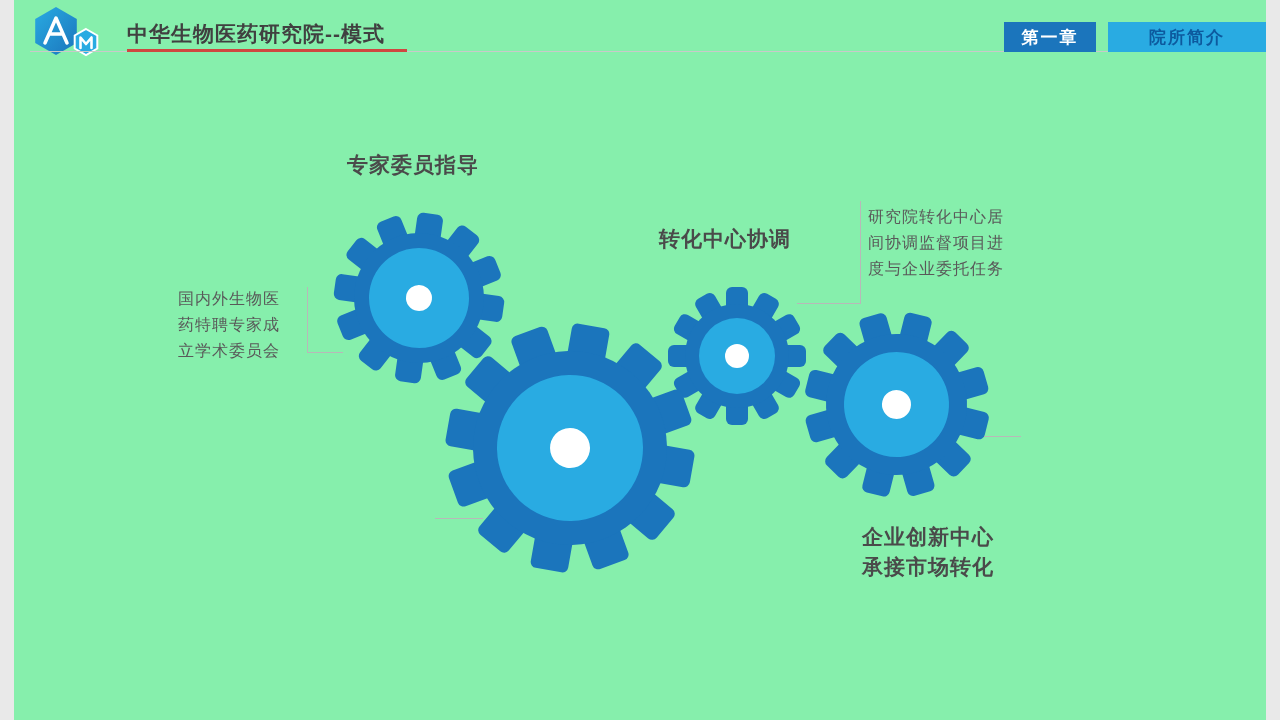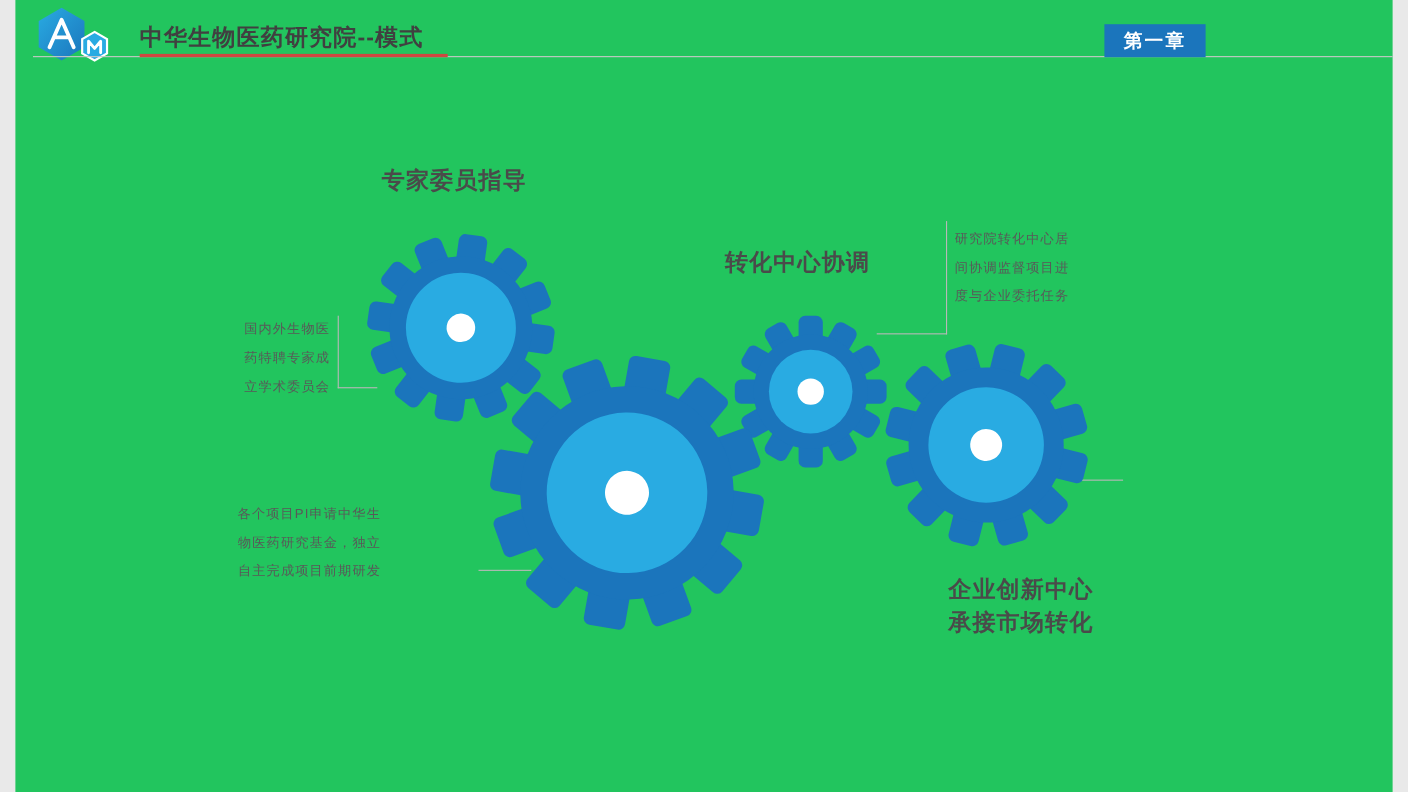--- a/index.html
+++ b/index.html
@@ -1,17 +1,17 @@
 <!DOCTYPE html>
 <html><head>
 <meta charset="utf-8">
 <style>
   html,body{margin:0;padding:0;background:#e9e9e9;}
   .slide{
-    position:relative;width:1252px;height:720px;background:#22c55e;
+    position:relative;width:1252px;height:720px;background:#86efac;
     font-family:"Liberation Sans","DejaVu Sans",sans-serif;overflow:hidden;margin:0 auto;
   }
   
   .logo{position:absolute;left:16px;top:5px;width:74px;height:52px;}
   .page-title{
     position:absolute;left:113px;top:20px;font-size:21px;font-weight:700;
     color:#404040;letter-spacing:1px;white-space:nowrap;
   }
   .header-line{position:absolute;left:16px;top:51px;width:1248px;height:1px;background:#c9c9c9;}
   .title-accent{position:absolute;left:113px;top:49px;width:280px;height:3px;background:#cf4740;}
@@ -31,22 +31,22 @@
   .gear .ginner{position:absolute;inset:var(--ii);border-radius:50%;background:#29ABE2;z-index:2;}
   .gear .ghole{position:absolute;inset:var(--hi);border-radius:50%;background:#ffffff;z-index:3;}
   .gz1{z-index:1;} .gz2{z-index:2;}
   
   .node-title{
     position:absolute;font-size:21px;font-weight:700;color:#4a4a4a;
     letter-spacing:1px;line-height:30px;white-space:pre-line;z-index:4;
   }
   .node-title.centered{text-align:right;}
   .callout{
-    position:absolute;font-size:12px;color:#595959;letter-spacing:1px;
-    line-height:26px;white-space:pre-line;z-index:4;text-align:right;
+    position:absolute;font-size:16px;color:#595959;letter-spacing:1px;
+    line-height:26px;white-space:pre-line;z-index:4;
   }
   .connector{position:absolute;background:#b8b8b8;z-index:0;}
 </style>
 </head>
 <body>
 
 <div class="slide">
 
   <svg class="logo" viewBox="0 0 74 52">
     <defs>
@@ -59,20 +59,21 @@
     <path d="M15 38 L26 13 L37 38 M19.5 29 L32.5 29" fill="none" stroke="#ffffff" stroke-width="3.5" stroke-linecap="round" stroke-linejoin="round"></path>
     <polygon points="56,24 67.3,30.5 67.3,43.5 56,50 44.7,43.5 44.7,30.5" fill="#29ABE2" stroke="#ffffff" stroke-width="2"></polygon>
     <path d="M50.5 43 L50.5 32.5 L56 39 L61.5 32.5 L61.5 43" fill="none" stroke="#ffffff" stroke-width="2.6" stroke-linecap="round" stroke-linejoin="round"></path>
   </svg>
 
   <div class="page-title">中华生物医药研究院--模式</div>
   <div class="header-line"></div>
   <div class="title-accent"></div>
 
   <div class="badge badge-chapter">第一章</div>
+  <div class="badge badge-section">院所简介</div>
 
   <div class="gear gz1" style="left:320px;top:213px;width:170px;height:170px;--tw:26px;--bi:20px;--ii:35px;--hi:72px;transform:rotate(8deg);">
     <span class="gbody"></span>
     <span class="ginner"></span>
     <span class="ghole"></span>
   <span class="tooth" style="transform: rotate(0deg);"></span>
       <span class="tooth" style="transform: rotate(30deg);"></span>
       <span class="tooth" style="transform: rotate(60deg);"></span>
       <span class="tooth" style="transform: rotate(90deg);"></span>
       <span class="tooth" style="transform: rotate(120deg);"></span>
@@ -113,29 +114,26 @@
       <span class="tooth" style="transform: rotate(90deg);"></span>
       <span class="tooth" style="transform: rotate(120deg);"></span>
       <span class="tooth" style="transform: rotate(150deg);"></span>
     </div>
 
   <div class="node-title" style="left:645px;top:224px;">转化中心协调</div>
   <div class="node-title" style="left:333px;top:150px;">专家委员指导</div>
   <div class="node-title centered" style="left:780px;top:522px;width:200px;">企业创新中心
 承接市场转化</div>
 
-  <div class="callout" style="left:164px;top:286px;margin-left:44px;">国内外生物医
+  <div class="callout" style="left:164px;top:286px;">国内外生物医
 药特聘专家成
 立学术委员会</div>
   <div class="callout" style="left:854px;top:204px;">研究院转化中心居
 间协调监督项目进
 度与企业委托任务</div>
-  <div class="callout" style="left:202px;top:454px;">各个项目PI申请中华生
-物医药研究基金，独立
-自主完成项目前期研发</div>
 
   <div class="connector" style="left:293px;top:287px;width:1px;height:66px;"></div>
   <div class="connector" style="left:293px;top:352px;width:36px;height:1px;"></div>
   <div class="connector" style="left:421px;top:518px;width:48px;height:1px;"></div>
   <div class="connector" style="left:846px;top:201px;width:1px;height:103px;"></div>
   <div class="connector" style="left:783px;top:303px;width:64px;height:1px;"></div>
   <div class="connector" style="left:963px;top:436px;width:44px;height:1px;"></div>
 
 </div>
 

